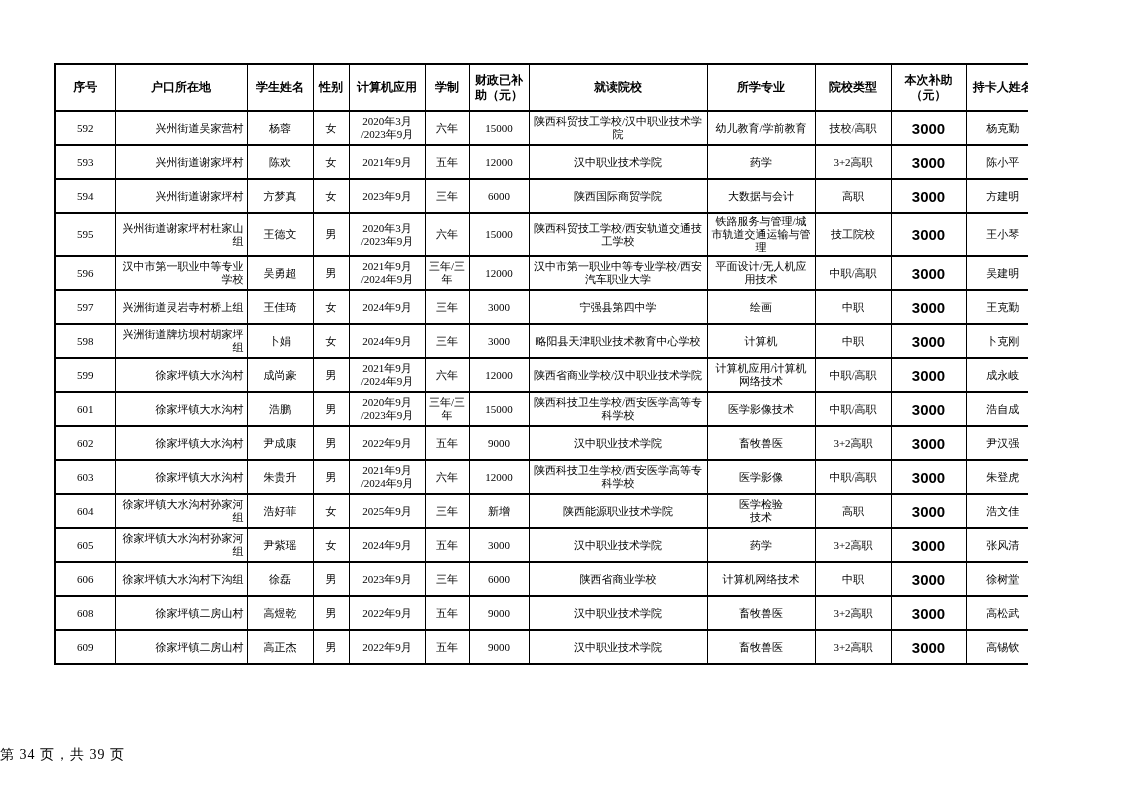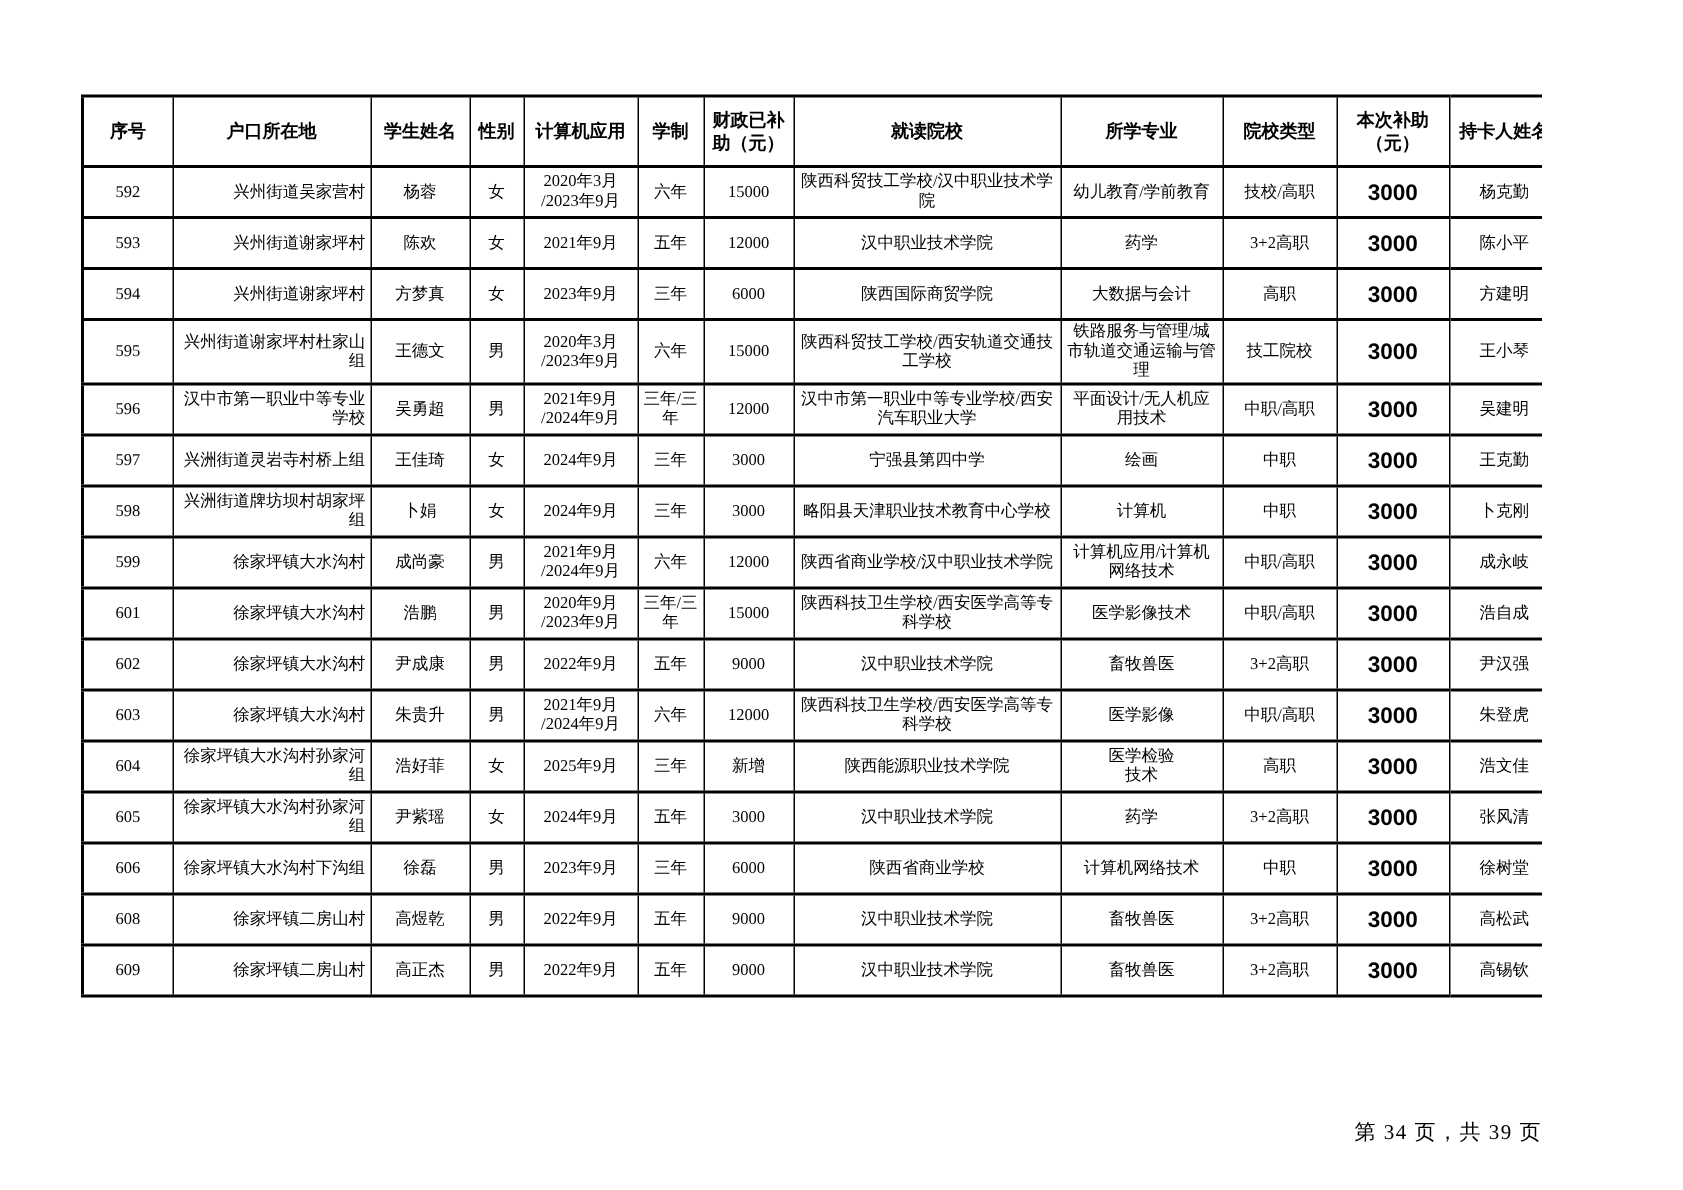--- a/index.html
+++ b/index.html
@@ -61,21 +61,21 @@
   table.subsidy td:nth-child(11) {
     font-family: "Liberation Sans", "DejaVu Sans", sans-serif;
     font-weight: bold;
     font-size: 15px;
   }
   .page-footer {
     position: absolute;
     left: 0;
     top: 746px;
     width: 100%;
-    text-align: right;
+    text-align: left;
     font-size: 14px;
     letter-spacing: 1px;
   }
 </style>
 </head>
 <body>
 
 <div class="sheet">
 
   <table class="subsidy">

